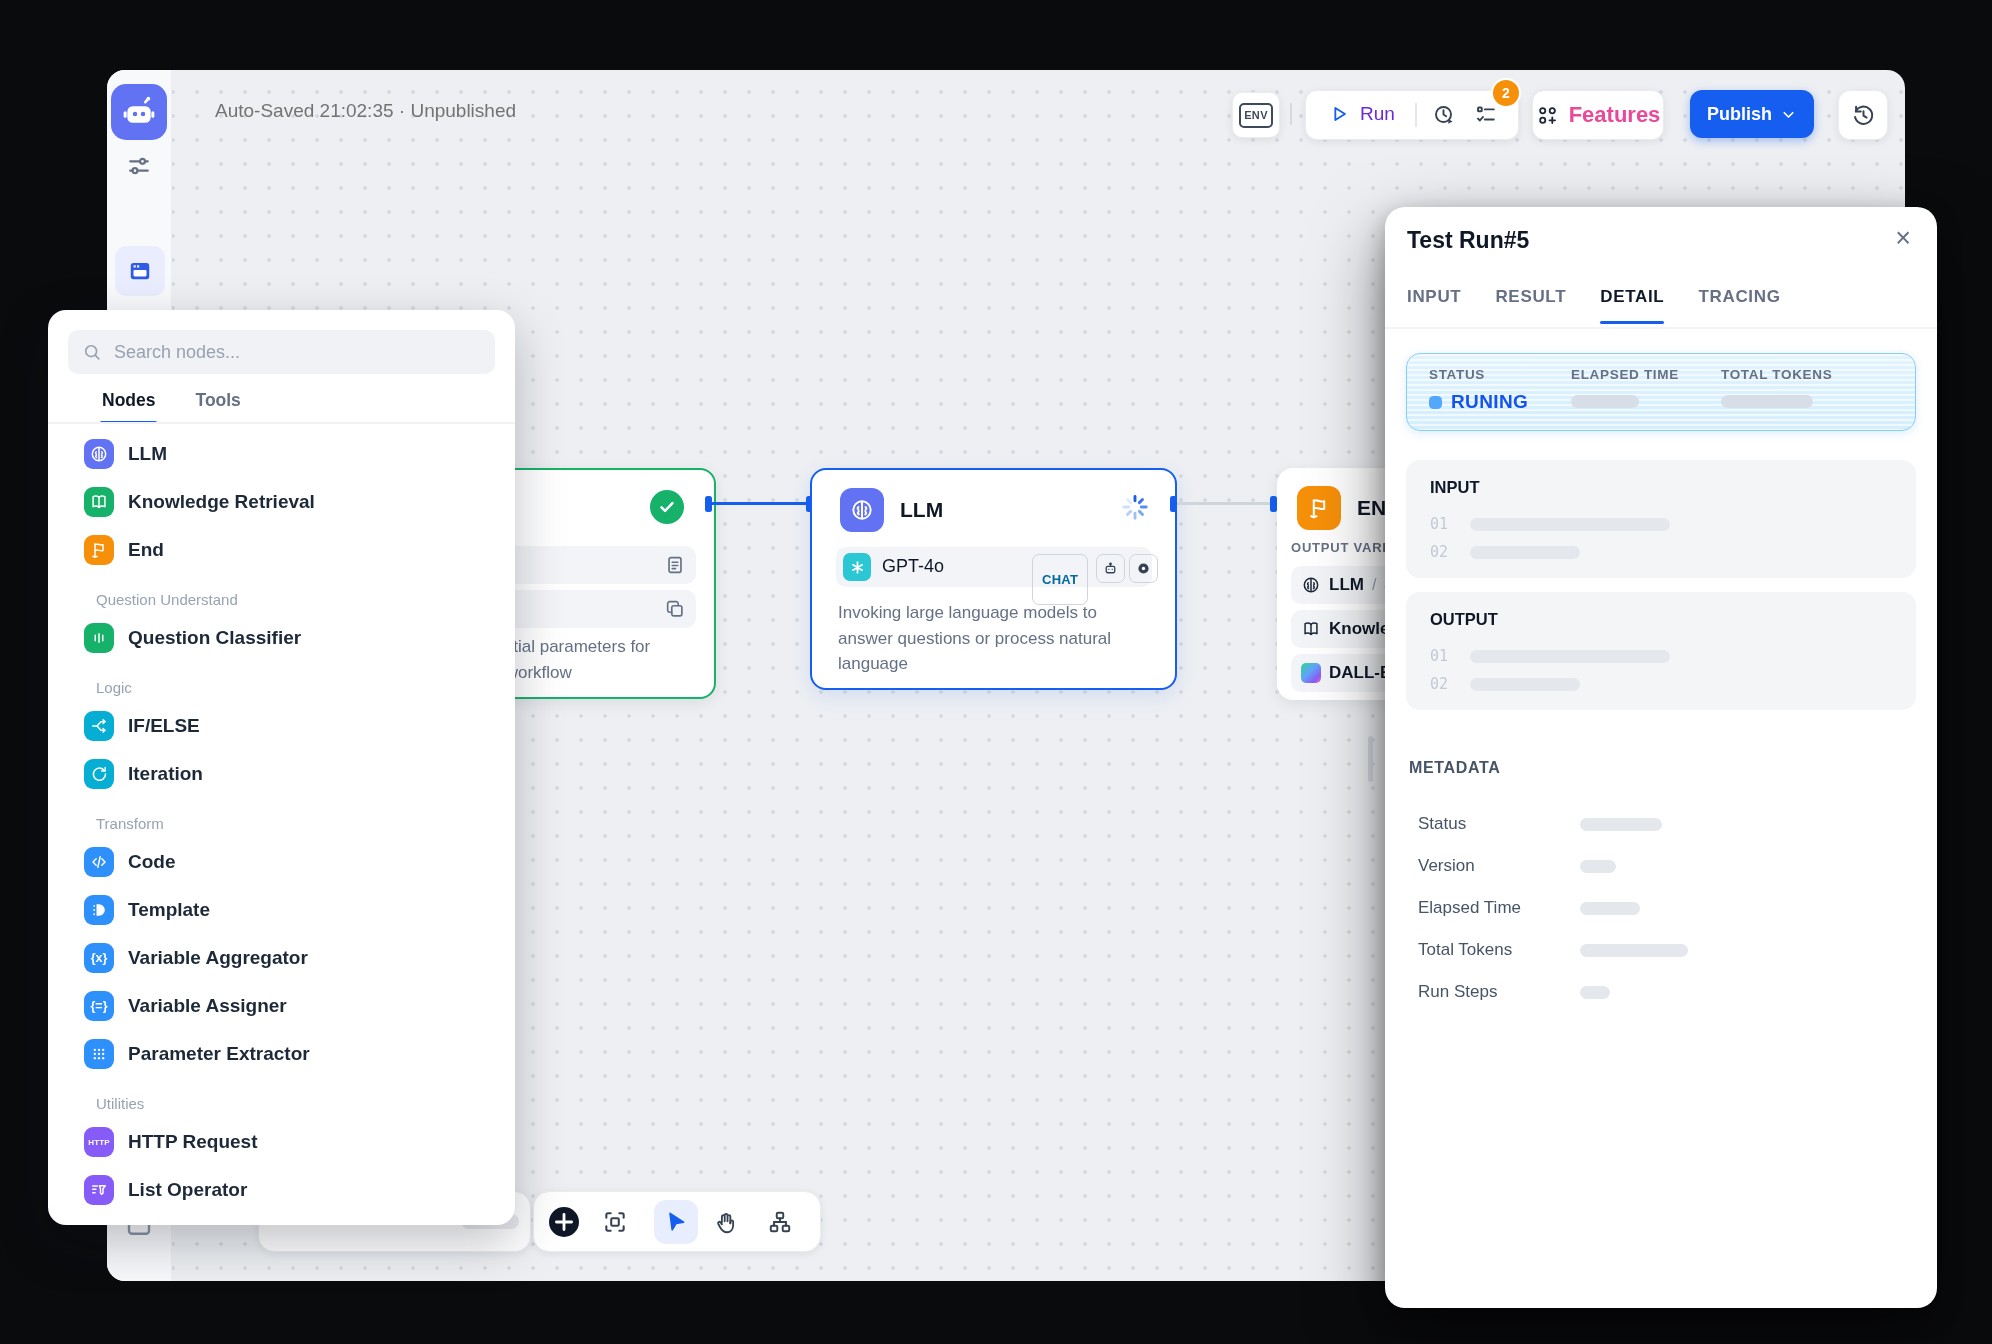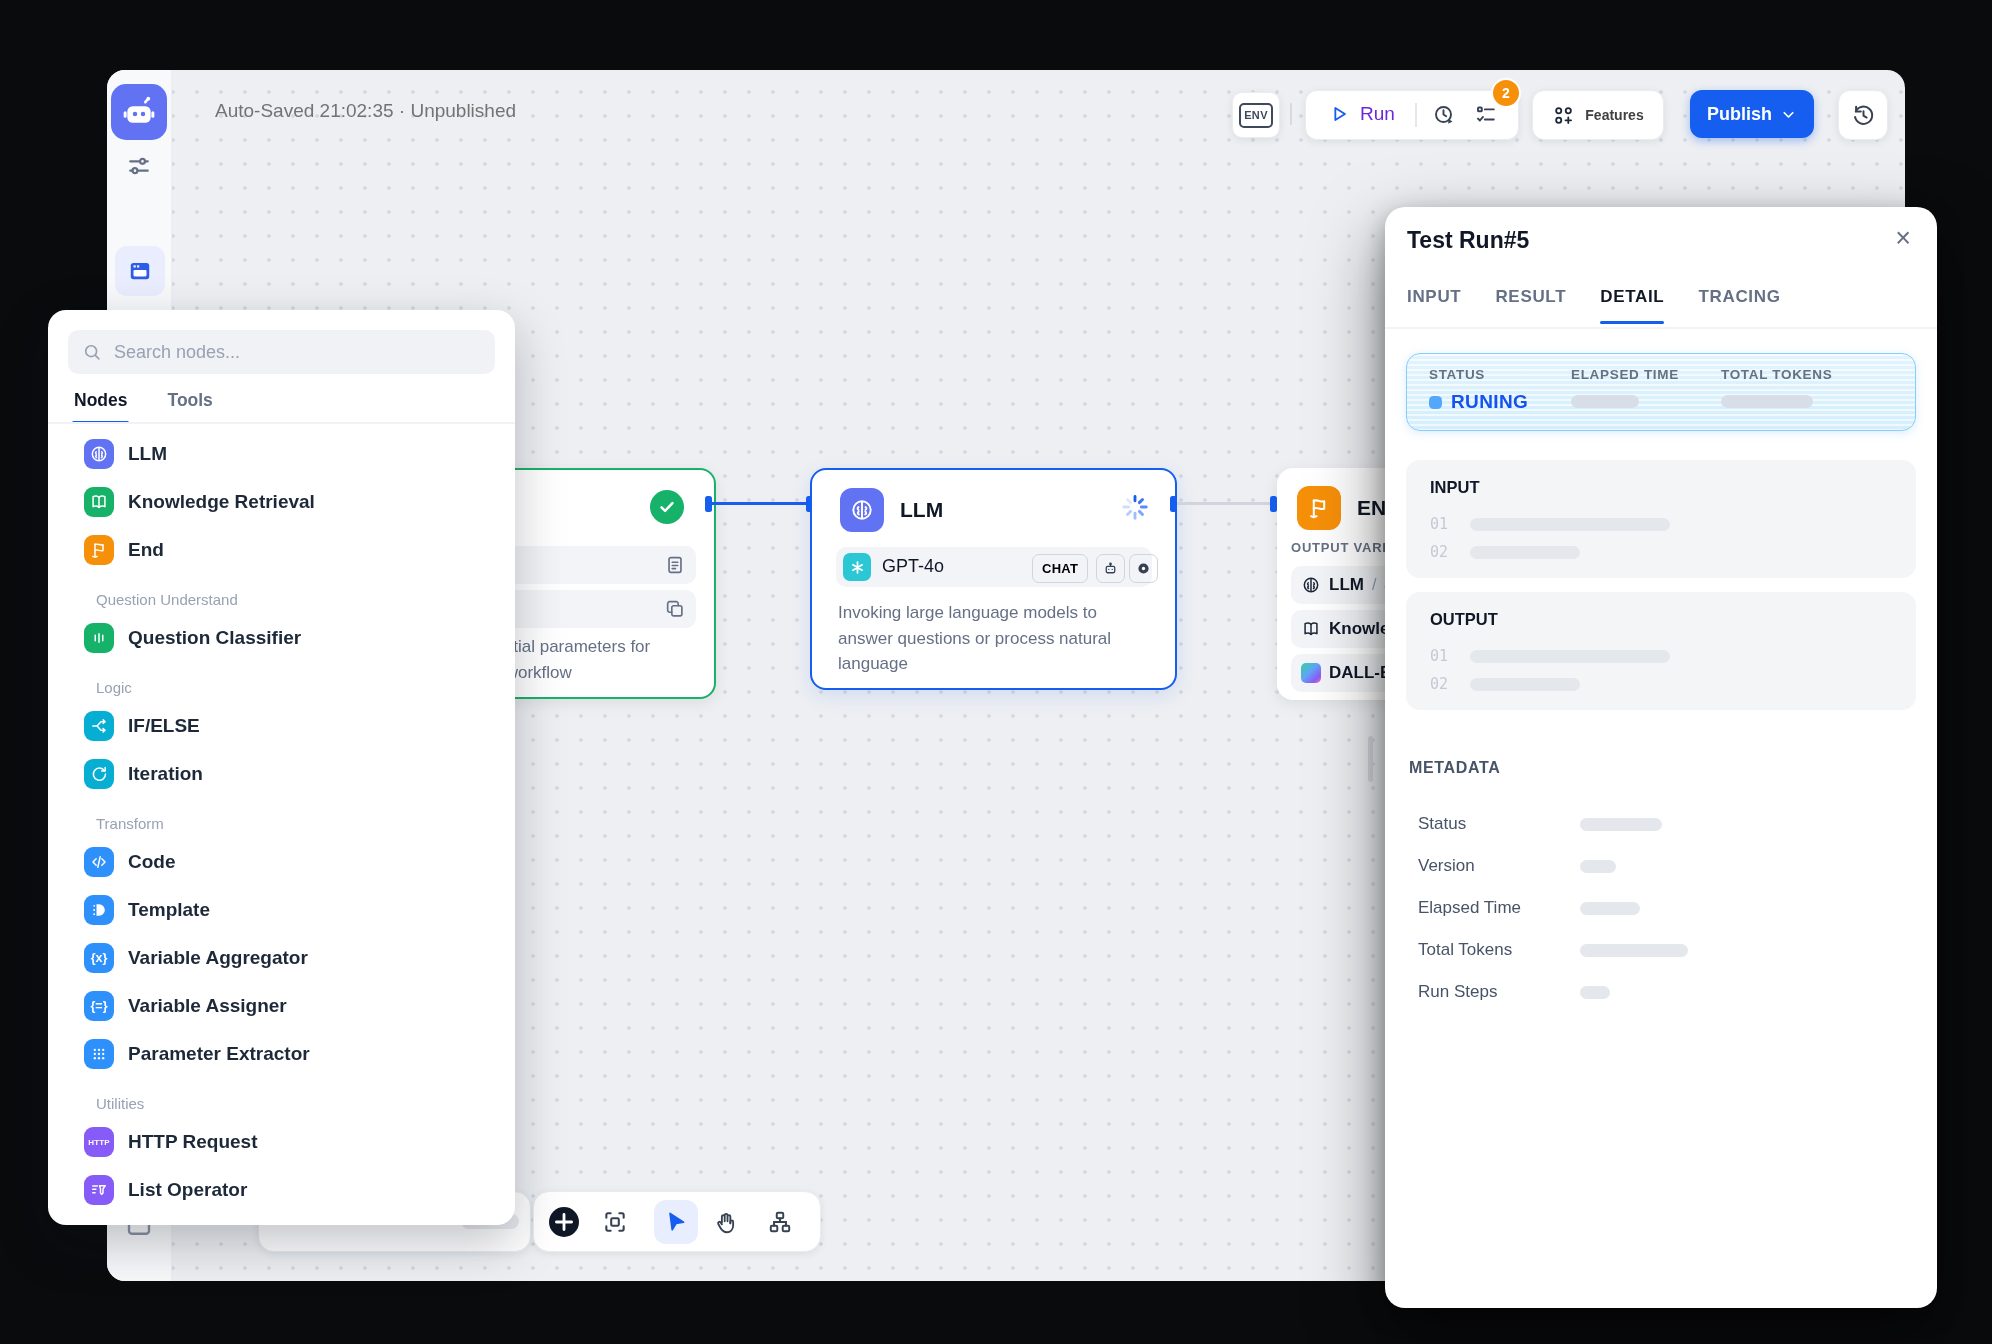--- a/index.html
+++ b/index.html
@@ -20,55 +20,55 @@
   .ibtn svg,.icn svg{display:block;}
   .bar{background:#e4e7ec;border-radius:99px;height:13px;}
 
   
   .autosave{font-size:19px;color:#737373;}
   .envbox{display:flex;align-items:center;justify-content:center;width:30px;height:21px;border:2px solid #3d4a5c;border-radius:5px;
     font-size:11px;font-weight:800;color:#3d4a5c;letter-spacing:.03em;}
   .runlabel{font-size:19px;font-weight:400;color:#6d28d9;}
   .badge2{position:absolute;display:flex;align-items:center;justify-content:center;width:26px;height:26px;border-radius:50%;
     background:#f79009;border:2.5px solid #fff;color:#fff;font-size:14px;font-weight:700;}
-  .features-label{font-size:14px;font-weight:600;color:#404040;}
+  .features-label{font-size:22px;font-weight:600;color:#ec4899;}
   .publish{display:flex;align-items:center;justify-content:center;gap:8px;background:#155eef;border-radius:12px;
     color:#fff;font-size:18px;font-weight:600;box-shadow:0 3px 10px rgba(21,94,239,.35);}
 
   
   .panel-nodes{position:absolute;left:48px;top:310px;width:467px;height:915px;background:#fff;border-radius:18px;
     box-shadow:0 18px 50px rgba(10,16,30,.25);z-index:40;}
   .searchbox{position:absolute;left:20px;top:20px;width:427px;height:44px;background:#f0f2f5;border-radius:10px;
     display:flex;align-items:center;gap:10px;padding:0 14px;box-sizing:border-box;}
   .searchbox input{flex:1;border:none;outline:none;background:transparent;font-size:18px;color:#344054;font-family:inherit;}
   .searchbox input::placeholder{color:#98a2b3;}
   .ptabs{position:absolute;left:26px;top:80px;display:flex;gap:40px;}
   .ptab{position:relative;font-size:17.5px;font-weight:600;color:#667085;padding-bottom:13px;cursor:default;}
-  .ptab.active{color:#101828;font-weight:700;}
+  .ptab.active{color:#101828;font-weight:700;margin-left:28px;}
   .ptab.active::after{content:"";position:absolute;left:-2px;right:-2px;bottom:0;height:3px;background:#155eef;border-radius:2px;}
   .pdivider{position:absolute;left:0;top:112px;width:100%;height:1.5px;background:#f0f2f5;}
   .nlist{position:absolute;left:18px;right:14px;top:120px;}
   .nsection{height:40px;display:flex;align-items:flex-end;padding:0 0 6px 30px;box-sizing:border-box;
     font-size:15px;color:#98a2b3;font-weight:500;}
   .node-item{height:48px;display:flex;align-items:center;gap:14px;padding-left:18px;border-radius:10px;}
   .nicon{width:30px;height:30px;border-radius:9px;display:flex;align-items:center;justify-content:center;color:#fff;flex:0 0 auto;}
   .nicon svg{width:20px;height:20px;}
   .nicon .tx{font-weight:700;font-size:12.5px;letter-spacing:0;}
   .nicon .tx.small{font-size:8px;letter-spacing:.02em;}
   .nlabel{font-size:19px;font-weight:600;color:#1d2939;}
 
   
   .node{position:absolute;background:#fff;border-radius:16px;box-shadow:0 4px 16px rgba(16,24,40,.08);}
   .node-title{font-size:21px;font-weight:700;color:#101828;}
   .nodeicon{position:absolute;width:44px;height:44px;border-radius:12px;display:flex;align-items:center;justify-content:center;color:#fff;}
   .nodeicon svg{width:26px;height:26px;}
   .grayrow{position:absolute;background:#f2f4f7;border-radius:10px;}
   .desc{font-size:17px;line-height:1.5;color:#667085;}
-  .chatbadge{display:flex;align-items:center;justify-content:center;height:27px;padding:0 9px;border:1.5px solid #d0d5dd;
-    border-radius:7px;font-size:13px;font-weight:700;color:#000000;letter-spacing:.02em;background:#fff0;text-align:right;}
+  .chatbadge{display:flex;align-items:center;justify-content:center;height:27px;padding:11px 9px;border:1.5px solid #d0d5dd;
+    border-radius:7px;font-size:13px;font-weight:700;color:#0369a1;letter-spacing:.02em;background:#fff0;text-align:right;}
   .sqbadge{display:flex;align-items:center;justify-content:center;width:27px;height:27px;border:1.5px solid #d0d5dd;border-radius:7px;color:#344054;}
   .sqbadge svg{width:17px;height:17px;}
   .endrow{position:absolute;height:38px;width:240px;background:#f2f4f7;border-radius:10px;display:flex;align-items:center;gap:8px;
     padding:0 10px;box-sizing:border-box;}
   .endrow .vname{font-size:17px;font-weight:600;color:#101828;}
   .endrow .vsep{font-size:16px;color:#98a2b3;}
   .endrow .vx{font-size:15px;font-weight:700;font-style:italic;color:#2970ff;}
   .endrow .vicon{color:#1d2939;display:flex;}
   .endrow .vicon svg{width:20px;height:20px;}
   .dalle-chip{width:20px;height:20px;border-radius:5px;background:linear-gradient(135deg,#34d399 0%,#60a5fa 45%,#8b5cf6 78%,#f472b6 100%);}

